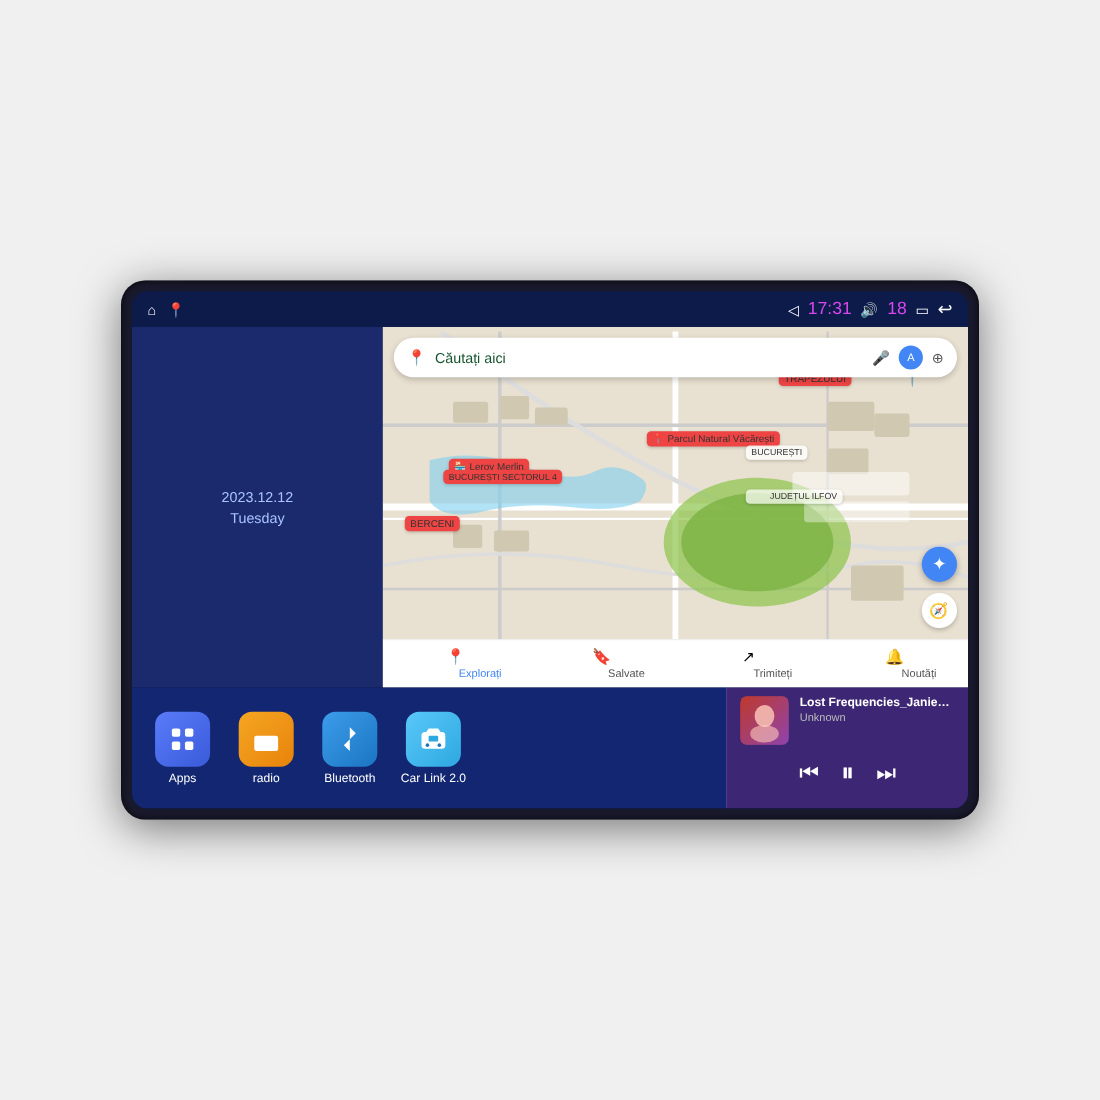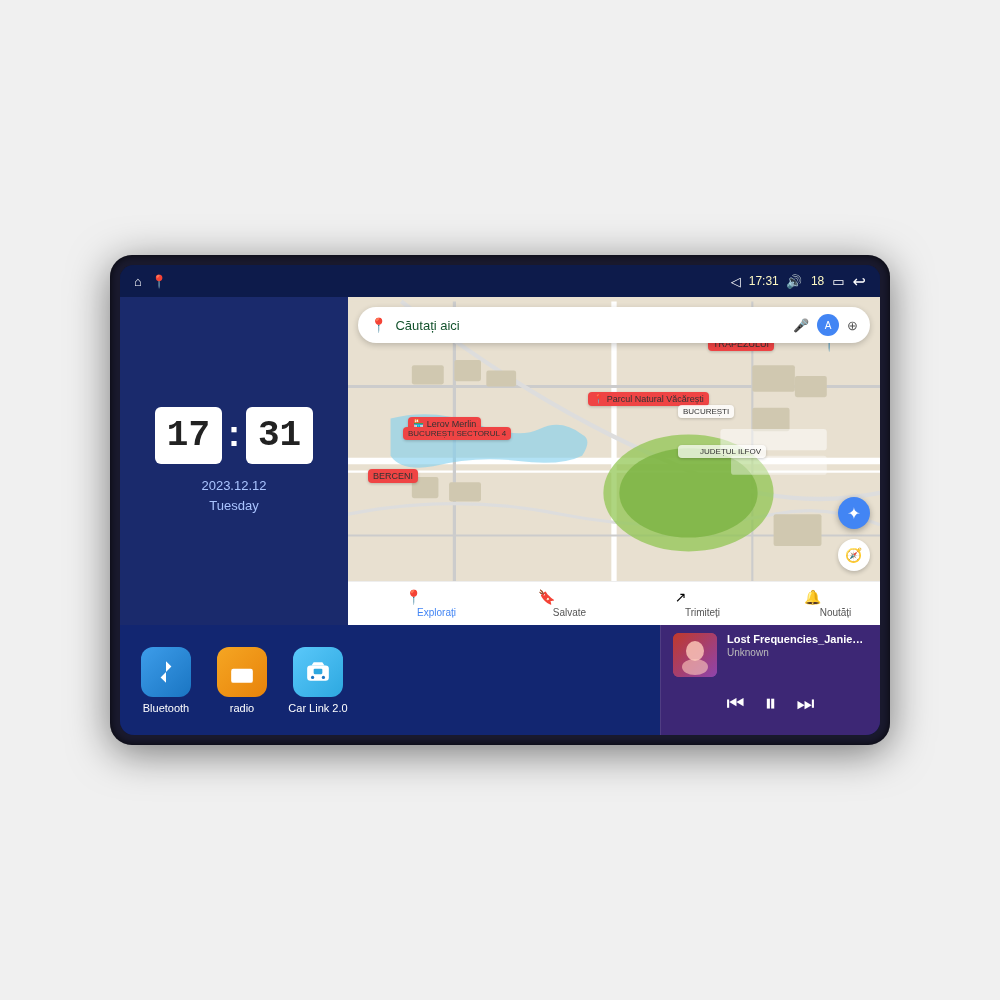--- a/index.html
+++ b/index.html
@@ -45,21 +45,21 @@
       display: flex; gap: 10px; align-items: center;
     }
     .status-right {
       display: flex; gap: 8px; align-items: center;
     }
 
     .status-icon {
       color: white; font-size: 13px;
     }
     .status-text {
-      color: #fef9c3; font-size: 12px; font-weight: 500;
+      color: #d946ef; font-size: 16px; font-weight: 500;
     }
 
     
     .main-content {
       flex: 1;
       display: flex;
       flex-direction: column;
       overflow: hidden;
     }
 
@@ -352,25 +352,20 @@
         <span class="status-icon">▭</span>
         <span class="status-icon" style="font-size:16px;">↩</span>
       </div>
     </div>
 
     <div class="main-content">
 
       <div class="top-section">
 
         <div class="clock-panel">
-          <div class="clock-display">
-            <div class="clock-digit-block">17</div>
-            <div class="clock-colon">:</div>
-            <div class="clock-digit-block">31</div>
-          </div>
           <div class="clock-date">
             <div>2023.12.12</div>
             <div>Tuesday</div>
           </div>
         </div>
 
         <div class="map-panel">
 
           <svg class="map-svg" viewBox="0 0 500 300" xmlns="http://www.w3.org/2000/svg">
 
@@ -448,43 +443,54 @@
             </div>
           </div>
         </div>
 
       </div>
 
       <div class="bottom-section">
 
         <div class="apps-section">
 
-
-
           <div class="app-item">
-            <div class="app-icon-wrapper app-icon-bluetooth">
+            <div class="app-icon-wrapper app-icon-apps">
               <svg width="26" height="26" viewBox="0 0 24 24" fill="white">
-                <path d="M17 7L7 17l5 5V2l5 5-10 10"></path>
+                <rect x="3" y="3" width="7" height="7" rx="1.5"></rect>
+                <rect x="14" y="3" width="7" height="7" rx="1.5"></rect>
+                <rect x="3" y="14" width="7" height="7" rx="1.5"></rect>
+                <rect x="14" y="14" width="7" height="7" rx="1.5"></rect>
               </svg>
             </div>
-            <span class="app-label">Bluetooth</span>
-          </div>
+            <span class="app-label">Apps</span>
+          </div>
+
 
           <div class="app-item">
             <div class="app-icon-wrapper app-icon-radio">
               <svg width="26" height="26" viewBox="0 0 24 24" fill="white">
                 <rect x="2" y="9" width="20" height="13" rx="2"></rect>
                 <path d="M7 9L17 4"></path>
                 <circle cx="17" cy="15" r="2"></circle>
                 <line x1="5" y1="13" x2="5" y2="13" stroke="white" stroke-width="2"></line>
                 <line x1="7" y1="13" x2="7" y2="13" stroke="white" stroke-width="2"></line>
                 <text x="7" y="17" font-size="5" fill="white">FM</text>
               </svg>
             </div>
             <span class="app-label">radio</span>
+          </div>
+
+          <div class="app-item">
+            <div class="app-icon-wrapper app-icon-bluetooth">
+              <svg width="26" height="26" viewBox="0 0 24 24" fill="white">
+                <path d="M17 7L7 17l5 5V2l5 5-10 10"></path>
+              </svg>
+            </div>
+            <span class="app-label">Bluetooth</span>
           </div>
 
           <div class="app-item">
             <div class="app-icon-wrapper app-icon-carlink">
               <svg width="26" height="26" viewBox="0 0 24 24" fill="white">
                 <rect x="2" y="6" width="20" height="14" rx="3"></rect>
                 <path d="M6 6l2-3h8l2 3"></path>
                 <circle cx="7" cy="17" r="1.5" fill="#1a75c2"></circle>
                 <circle cx="17" cy="17" r="1.5" fill="#1a75c2"></circle>
                 <rect x="8" y="9" width="8" height="5" rx="1" fill="#2da8e0"></rect>

